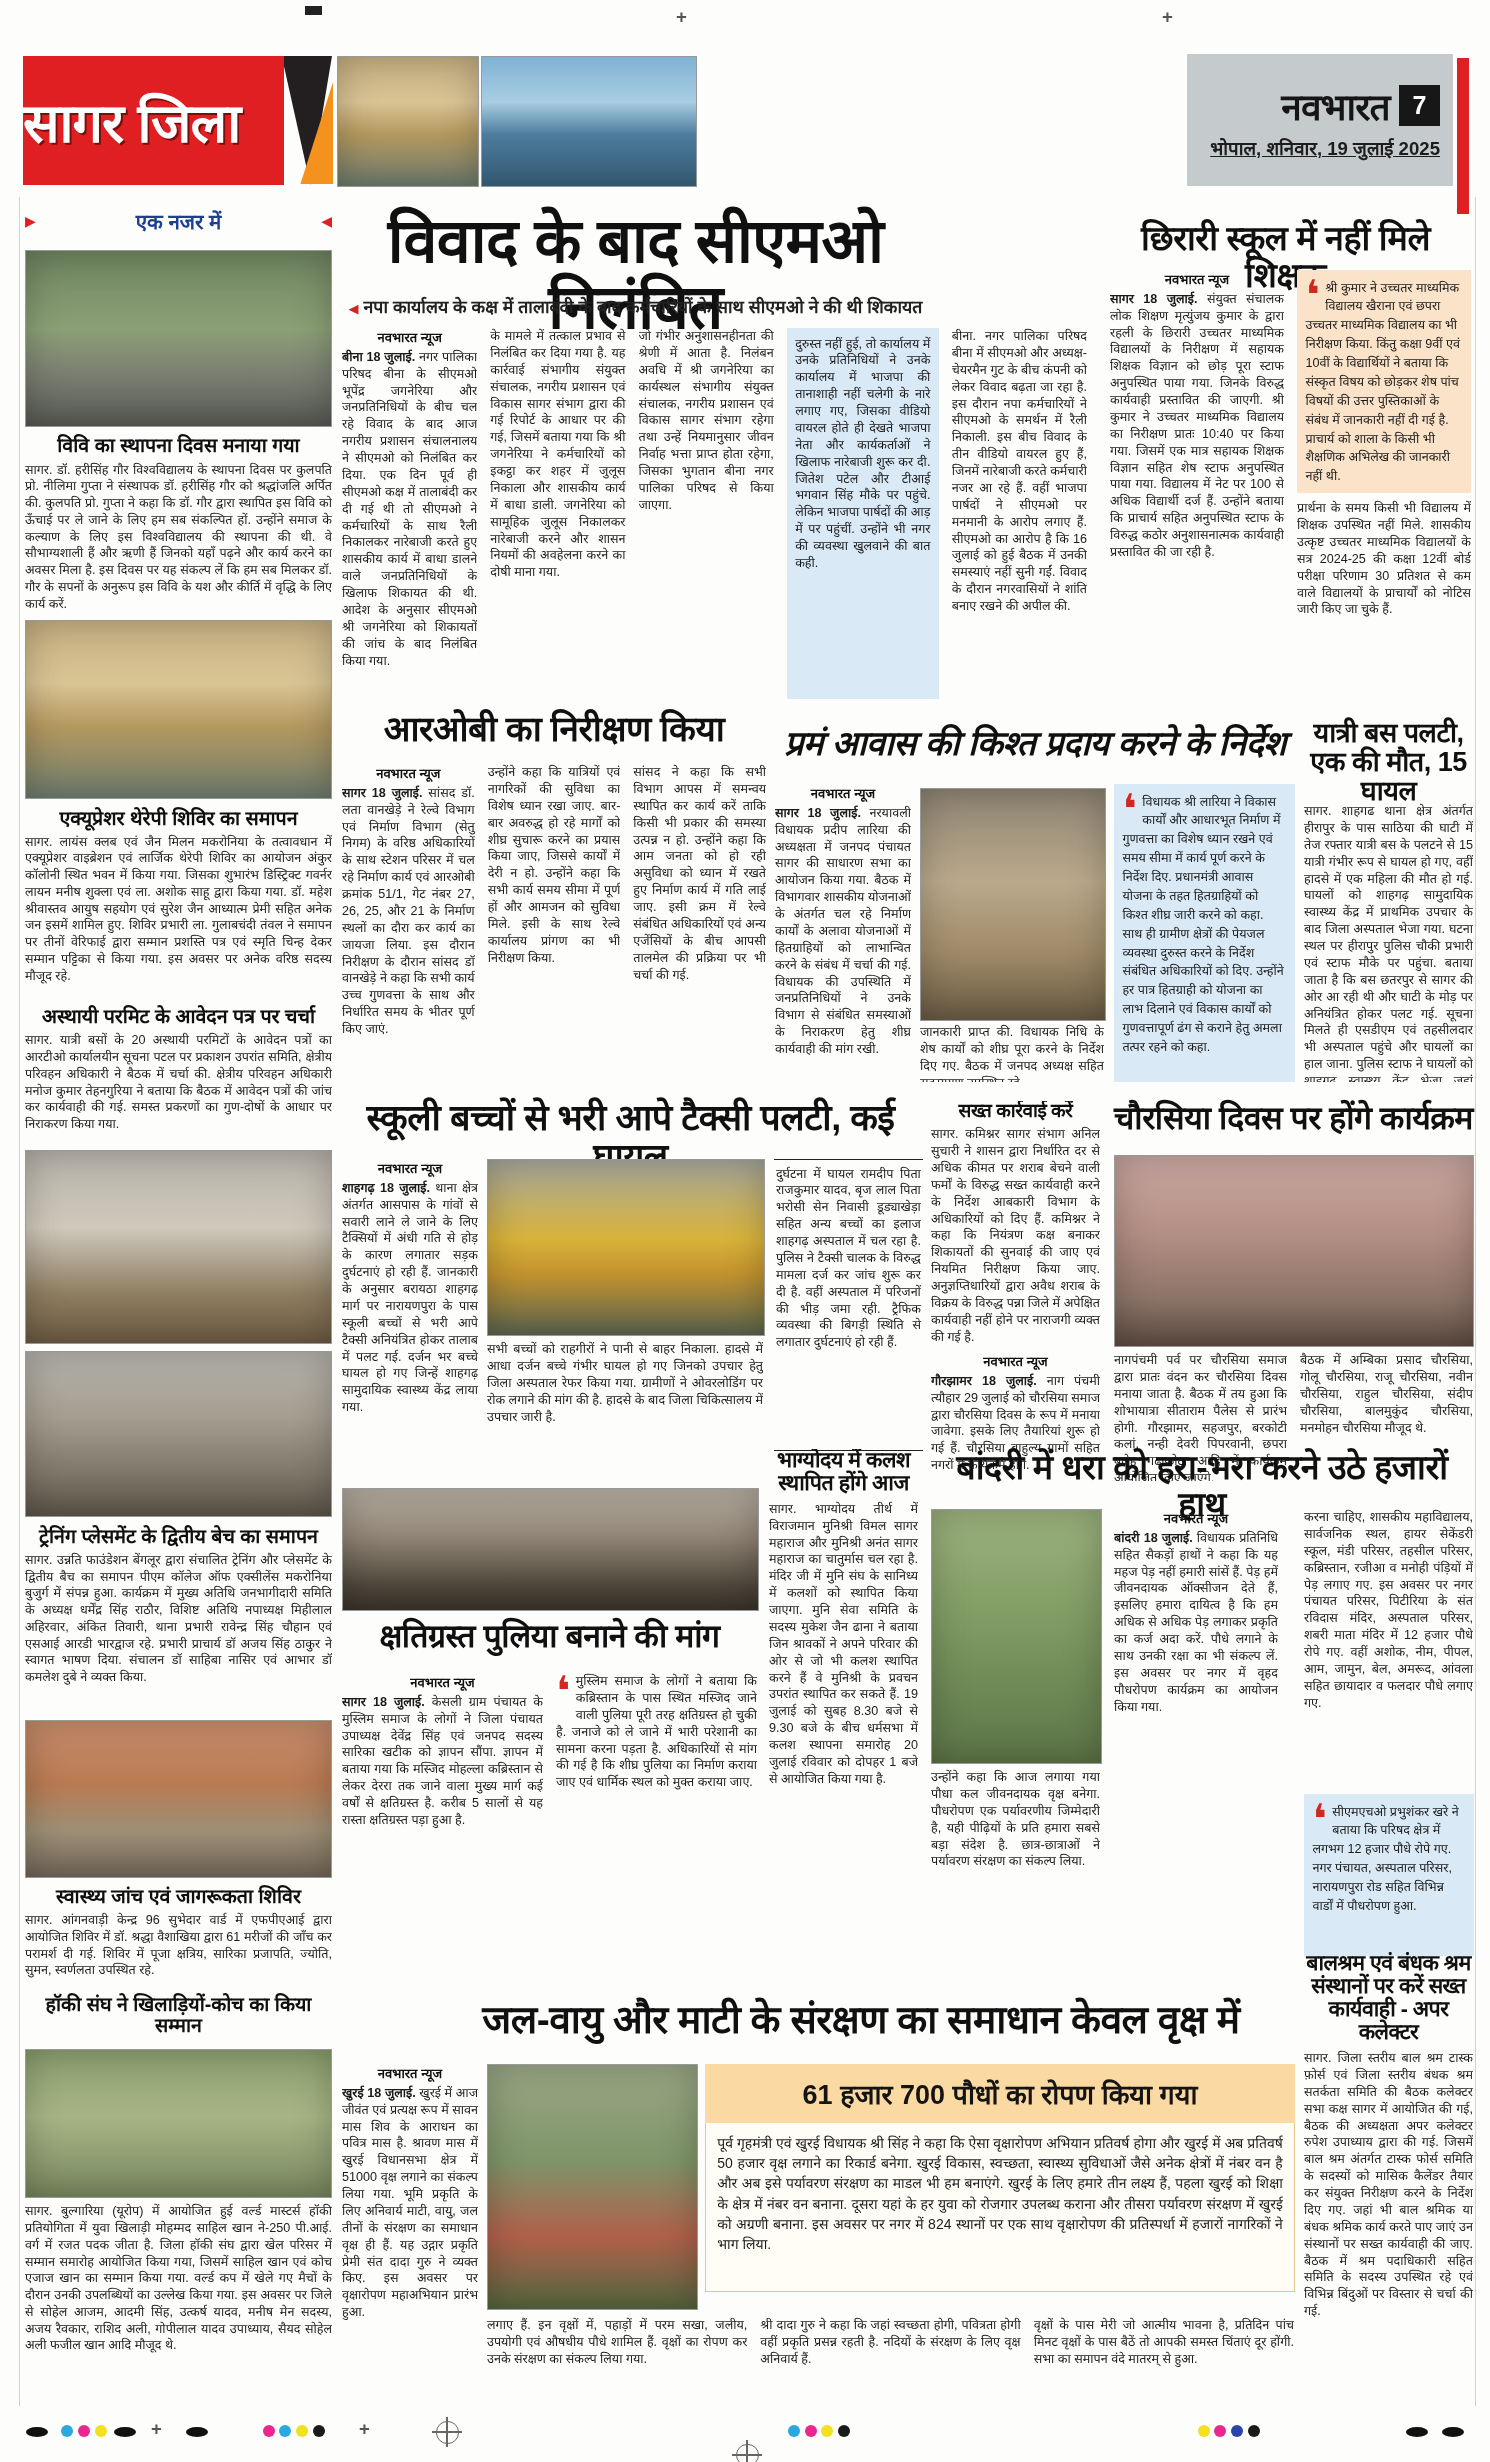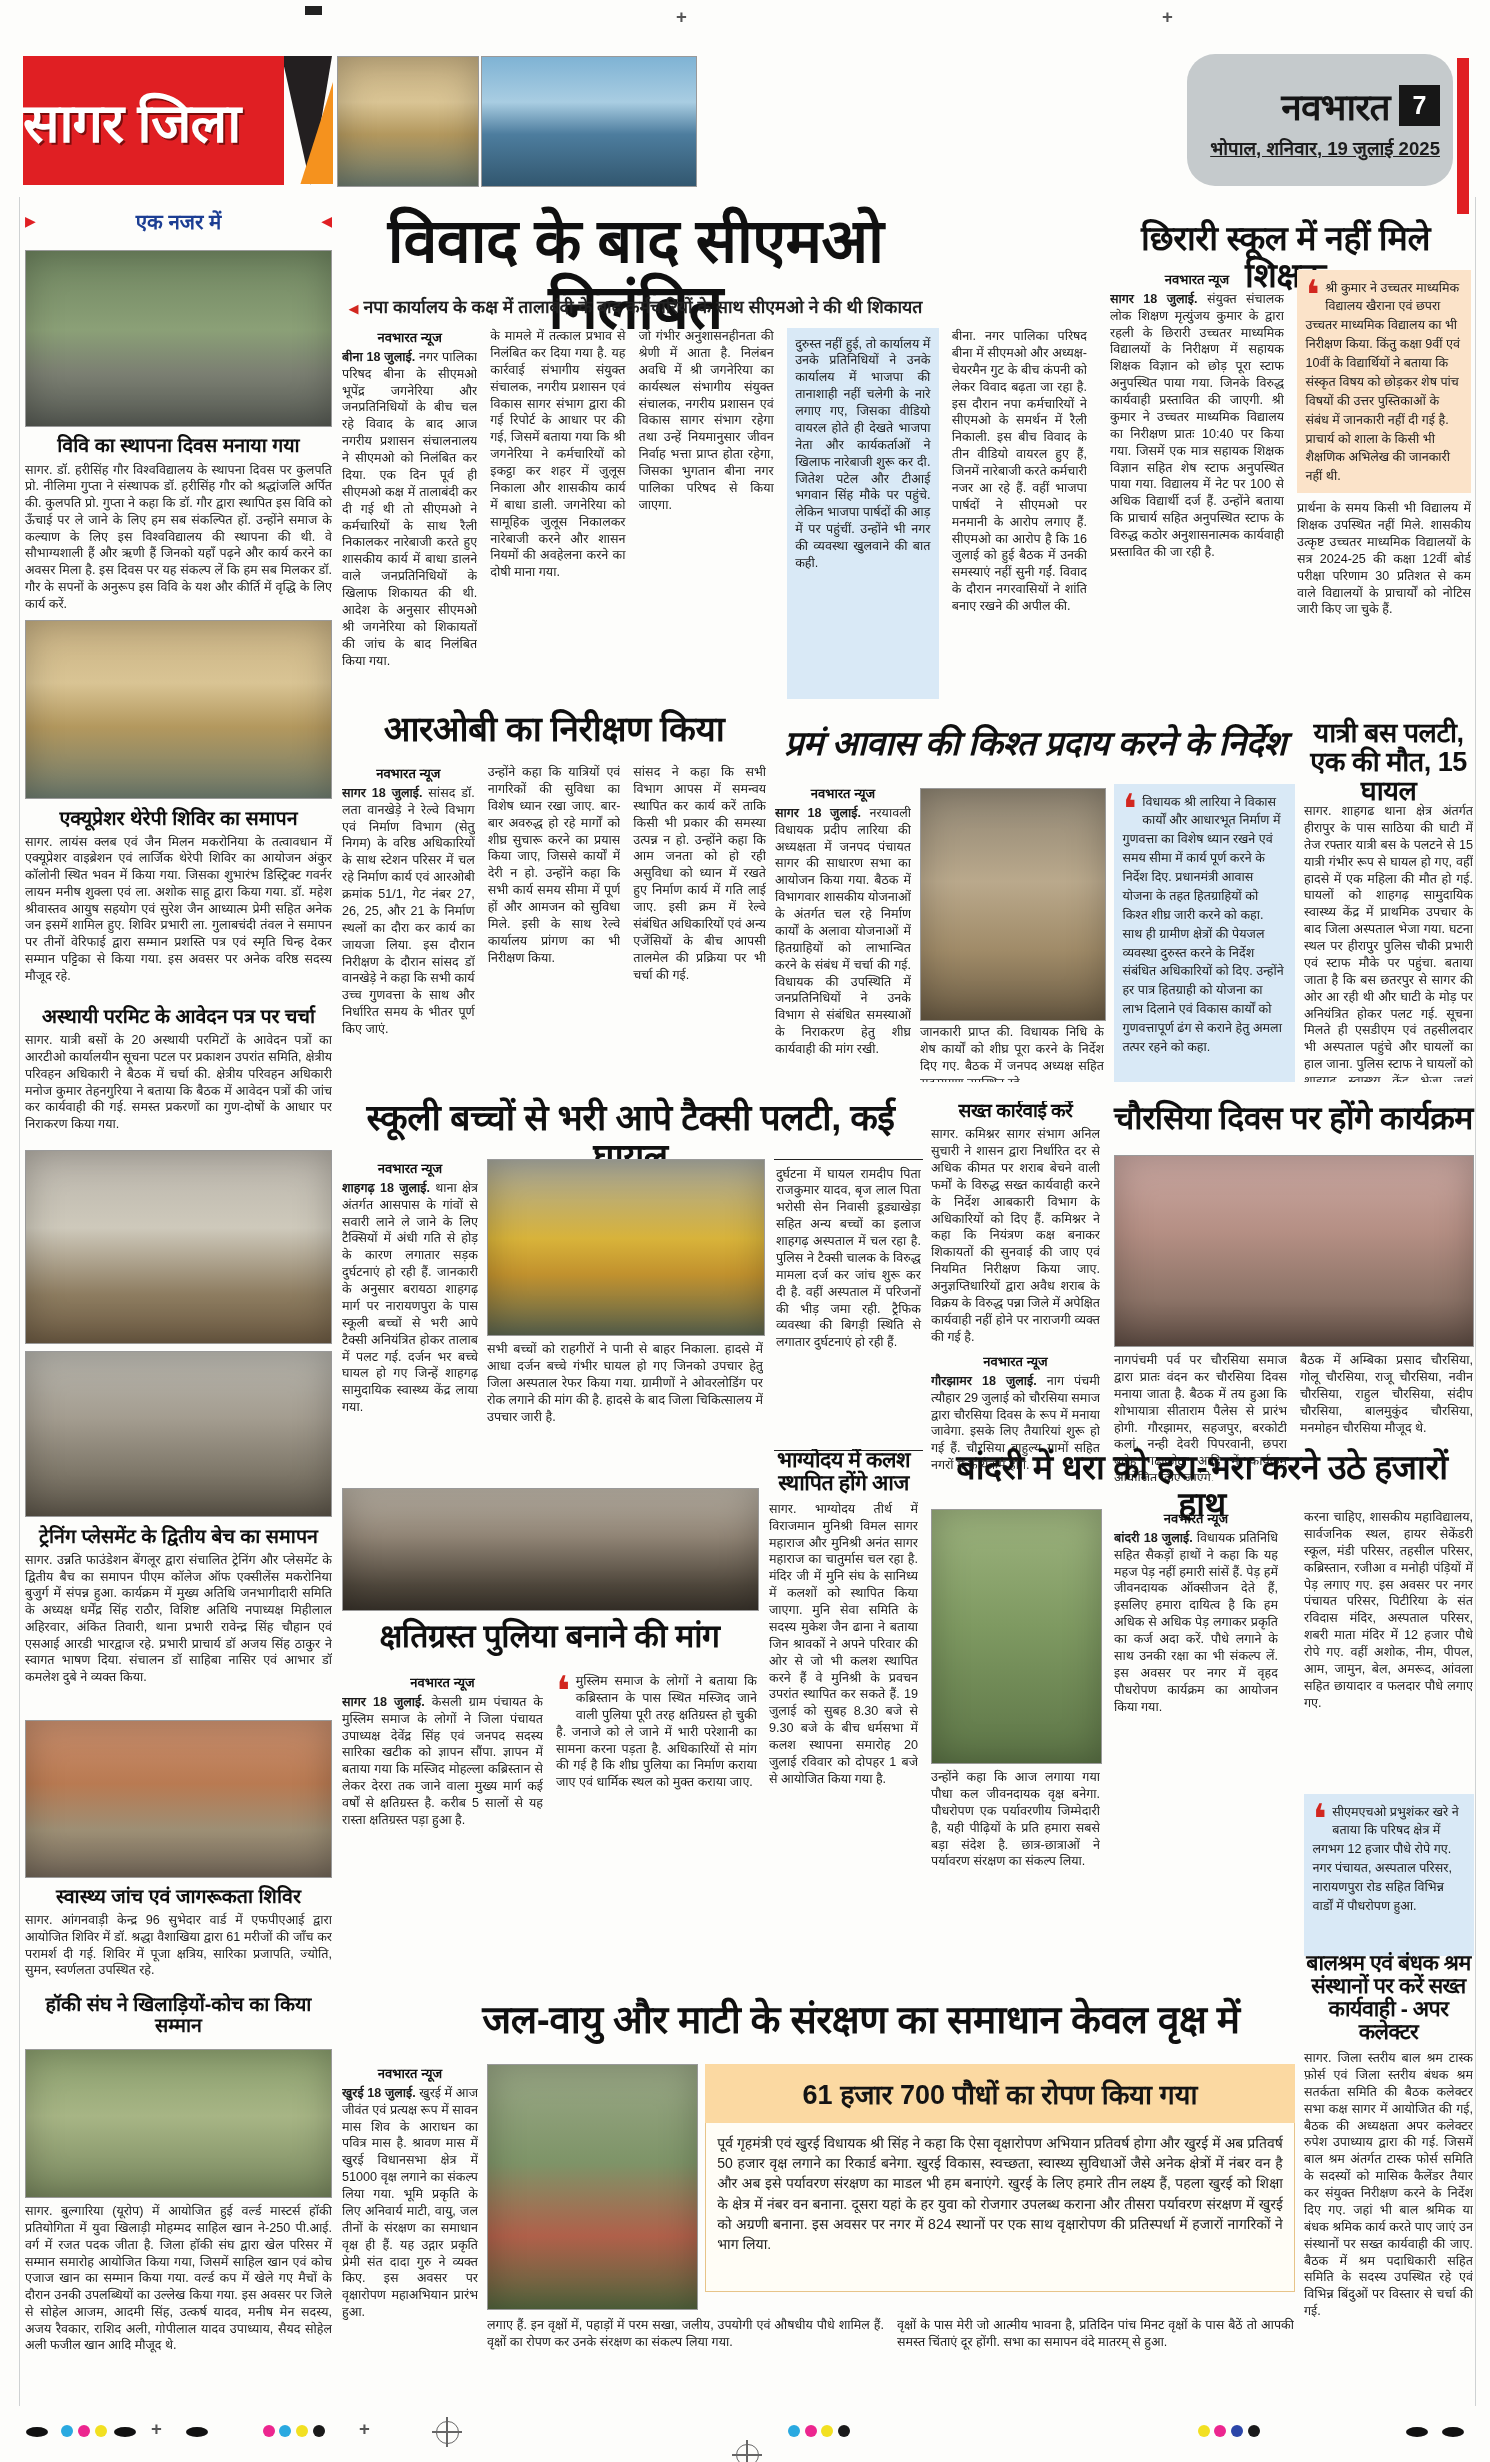--- a/index.html
+++ b/index.html
@@ -19,21 +19,21 @@
   .quote-mark{float:left;font-size:41px;line-height:.8;color:#d2271f;margin:1.9px 5.6px 0 0;font-weight:bold;}
   .qbox-orange{background:#fbe3c9;padding:7.5px 8.4px;}
   .qbox-blue{background:#d9e9f6;padding:7.5px 8.4px;}
   .box-rule{border-top:1.9px solid #222;border-bottom:1.9px solid #222;padding:5.6px 1.9px;}
   .frame{border-left:0.9px solid #cfd2d3;border-right:0.9px solid #cfd2d3;}
   
   .mast-red{background:#e01f23;display:flex;align-items:center;justify-content:flex-start;}
   .mast-red .t{color:#fff;font-weight:bold;font-size:54px;text-shadow:1.9px 1.9px 0 #7a0d0d;letter-spacing:-0.9px;}
   .tri-black{background:#231f20;clip-path:polygon(0 0,100% 0,55% 100%,0 8%);}
   .tri-orange{background:#f5921e;clip-path:polygon(100% 0,100% 100%,12% 100%);}
-  .mast-gray{background:#c5cacc;display:flex;flex-direction:column;align-items:flex-end;justify-content:center;padding:5.6px 13px;box-sizing:border-box;border-radius:28px;}
+  .mast-gray{background:#c5cacc;display:flex;flex-direction:column;align-items:flex-end;justify-content:center;padding:5.6px 13px;box-sizing:border-box;}
   .brand-row{display:flex;align-items:center;gap:9.3px;}
   .brand{font-weight:bold;font-size:37px;color:#151515;letter-spacing:-0.9px;}
   .pgnum{background:#171717;color:#fff;font-weight:bold;font-size:25px;width:41px;height:41px;display:flex;align-items:center;justify-content:center;}
   .mast-date{font-weight:bold;font-size:18.6px;color:#1d1d1d;margin-top:3.7px;text-decoration:underline;}
   .red-stripe{background:#e01f23;}
   
   .sb{display:flex;flex-direction:column;overflow:hidden;}
   .sb-title{display:flex;align-items:center;justify-content:space-between;margin-bottom:7.5px;}
   .sb-title .txt{color:#1c3e93;font-weight:bold;font-size:20.5px;}
   .sb-title .ar{color:#e01f23;font-size:14px;}
@@ -240,20 +240,21 @@
   <div class="byline">नवभारत न्यूज</div>
   <div class="body-txt"><span class="dl">खुरई 18 जुलाई.</span> <span>खुरई में आज जीवंत एवं प्रत्यक्ष रूप में सावन मास शिव के आराधन का पवित्र मास है. श्रावण मास में खुरई विधानसभा क्षेत्र में 51000 वृक्ष लगाने का संकल्प लिया गया. भूमि प्रकृति के लिए अनिवार्य माटी, वायु, जल तीनों के संरक्षण का समाधान वृक्ष ही हैं. यह उद्गार प्रकृति प्रेमी संत दादा गुरु ने व्यक्त किए. इस अवसर पर वृक्षारोपण महाअभियान प्रारंभ हुआ.</span></div>
 </div>
 <div class="abs photo ph-tree" style="left:487px;top:2064px;width:209px;height:244px;"></div>
 <div class="abs" style="left:705px;top:2064px;width:590px;height:244px;overflow:hidden;">
   <div class="obox-title">61 हजार 700 पौधों का रोपण किया गया</div>
   <div class="obox-body" style="height:149px;overflow:hidden;">पूर्व गृहमंत्री एवं खुरई विधायक श्री सिंह ने कहा कि ऐसा वृक्षारोपण अभियान प्रतिवर्ष होगा और खुरई में अब प्रतिवर्ष 50 हजार वृक्ष लगाने का रिकार्ड बनेगा. खुरई विकास, स्वच्छता, स्वास्थ्य सुविधाओं जैसे अनेक क्षेत्रों में नंबर वन है और अब इसे पर्यावरण संरक्षण का माडल भी हम बनाएंगे. खुरई के लिए हमारे तीन लक्ष्य हैं, पहला खुरई को शिक्षा के क्षेत्र में नंबर वन बनाना. दूसरा यहां के हर युवा को रोजगार उपलब्ध कराना और तीसरा पर्यावरण संरक्षण में खुरई को अग्रणी बनाना. इस अवसर पर नगर में 824 स्थानों पर एक साथ वृक्षारोपण की प्रतिस्पर्धा में हजारों नागरिकों ने भाग लिया.</div>
 </div>
 <div class="abs cols" style="left:487px;top:2317px;width:807px;height:82px;">
   <div class="col body-txt">लगाए हैं. इन वृक्षों में, पहाड़ों में परम सखा, जलीय, उपयोगी एवं औषधीय पौधे शामिल हैं. वृक्षों का रोपण कर उनके संरक्षण का संकल्प लिया गया.</div>
+  <div class="col body-txt">श्री दादा गुरु ने कहा कि जहां स्वच्छता होगी, पवित्रता होगी वहीं प्रकृति प्रसन्न रहती है. नदियों के संरक्षण के लिए वृक्ष अनिवार्य हैं.</div>
   <div class="col body-txt">वृक्षों के पास मेरी जो आत्मीय भावना है, प्रतिदिन पांच मिनट वृक्षों के पास बैठें तो आपकी समस्त चिंताएं दूर होंगी. सभा का समापन वंदे मातरम् से हुआ.</div>
 </div>
 
 <div class="abs" style="left:1304px;top:1952px;width:169px;height:447px;overflow:hidden;">
   <div class="head" style="font-size:21.4px;margin-bottom:5.6px;">बालश्रम एवं बंधक श्रम संस्थानों पर करें सख्त कार्यवाही - अपर कलेक्टर</div>
   <div class="body-txt">सागर. जिला स्तरीय बाल श्रम टास्क फ़ोर्स एवं जिला स्तरीय बंधक श्रम सतर्कता समिति की बैठक कलेक्टर सभा कक्ष सागर में आयोजित की गई, बैठक की अध्यक्षता अपर कलेक्टर रुपेश उपाध्याय द्वारा की गई. जिसमें बाल श्रम अंतर्गत टास्क फोर्स समिति के सदस्यों को मासिक कैलेंडर तैयार कर संयुक्त निरीक्षण करने के निर्देश दिए गए. जहां भी बाल श्रमिक या बंधक श्रमिक कार्य करते पाए जाएं उन संस्थानों पर सख्त कार्यवाही की जाए. बैठक में श्रम पदाधिकारी सहित समिति के सदस्य उपस्थित रहे एवं विभिन्न बिंदुओं पर विस्तार से चर्चा की गई.</div>
 </div>
 
 <div class="abs oval" style="left:26px;top:2427px;width:22.4px;height:10.2px;"></div>
 <div class="abs dot c-cyan" style="left:61px;top:2425px;"></div>

